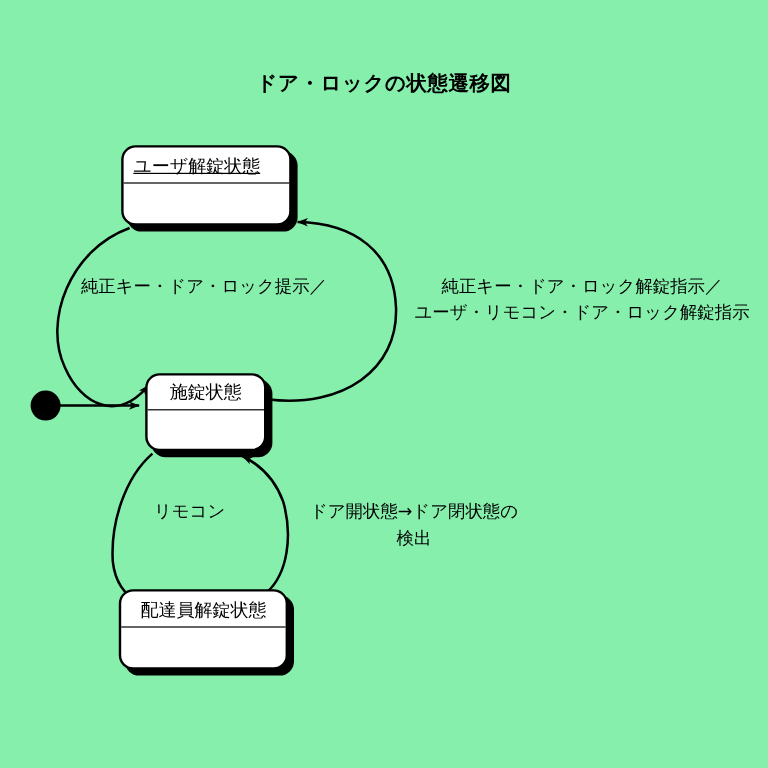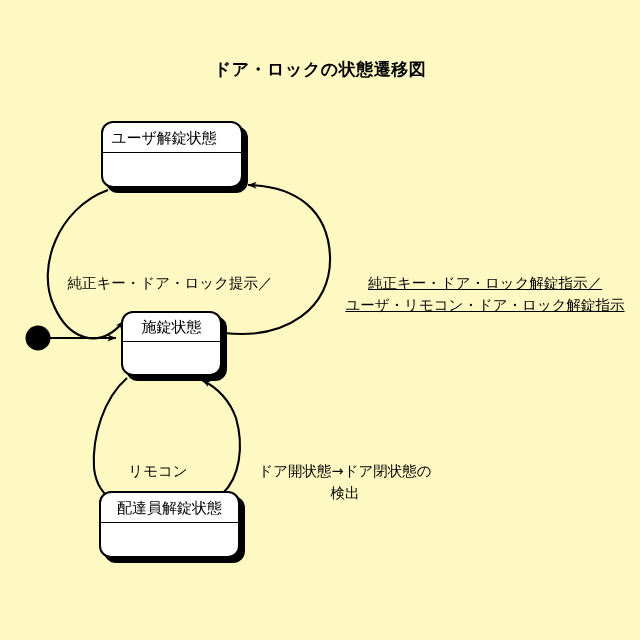--- a/index.html
+++ b/index.html
@@ -7,21 +7,21 @@
     padding: 0;
     background: #ffffff;
   }
   body {
     font-family: "DejaVu Sans", "Liberation Sans", sans-serif;
   }
   #canvas {
     position: relative;
     width: 640px;
     height: 640px;
-    background: #fef9c3;
+    background: #86efac;
     overflow: hidden;
   }
   #diagram-svg {
     position: absolute;
     left: 0;
     top: 0;
     width: 640px;
     height: 640px;
   }
   .diagram-title {
@@ -58,20 +58,21 @@
     width: 100%;
   }
   #state-user-unlocked {
     left: 101px;
     top: 121px;
     width: 142px;
     height: 67px;
   }
   #state-user-unlocked .state-title {
     padding: 8px 16px 6px 0;
+    text-decoration: underline;
   }
   #state-locked {
     left: 121px;
     top: 311px;
     width: 101px;
     height: 65px;
   }
   #state-locked .state-title {
     padding: 7px 0 6px 0;
   }
@@ -84,32 +85,30 @@
   #state-delivery-unlocked .state-title {
     padding: 8px 0 6px 0;
   }
   .edge-label {
     position: absolute;
     color: #000000;
     font-size: 14.5px;
     line-height: 1.55;
     text-align: center;
     white-space: nowrap;
-    margin-top: 44px;
   }
   #label-lock {
     left: 30px;
     top: 228px;
     width: 280px;
   }
   #label-unlock {
     left: 330px;
     top: 228px;
     width: 310px;
-    text-decoration: underline;
   }
   #label-delivery-unlock {
     left: 78px;
     top: 416px;
     width: 160px;
   }
   #label-door-detect {
     left: 240px;
     top: 416px;
     width: 210px;

